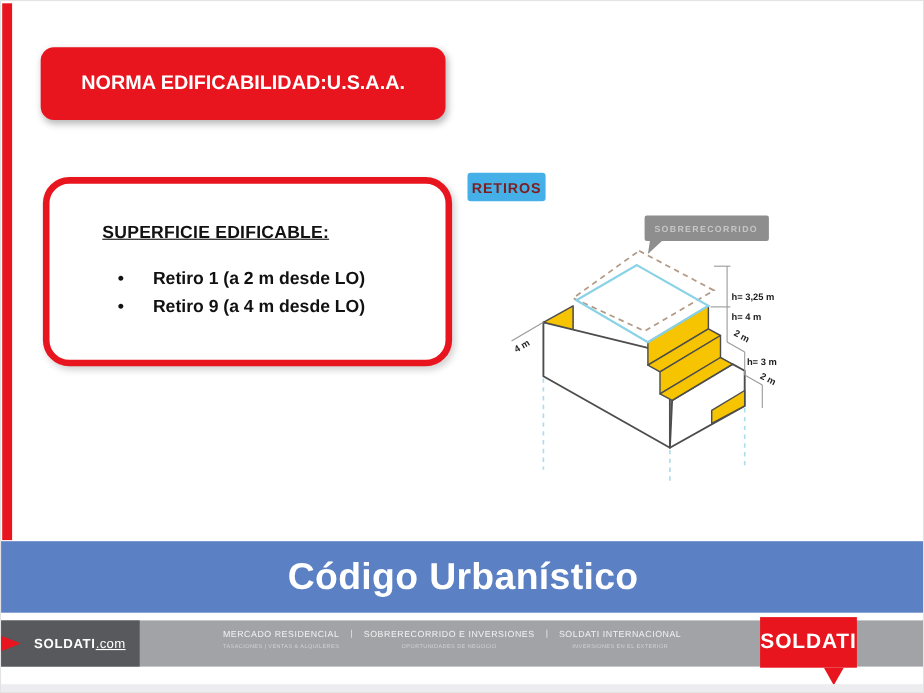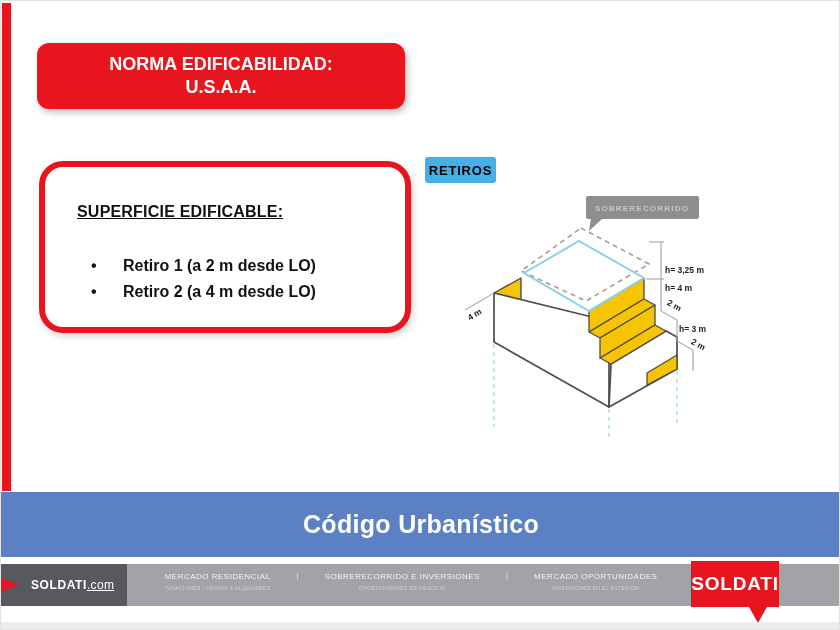--- a/index.html
+++ b/index.html
@@ -4,63 +4,63 @@
 <style>
   html,body{margin:0;padding:0;background:#fff;}
   .slide{
     position:relative;width:840px;height:630px;overflow:hidden;
     background:#fff;box-sizing:border-box;border:1px solid #e3e3e3;
     font-family:"Liberation Sans",sans-serif;
   }
   .left-red-bar{position:absolute;left:1px;top:2px;width:9px;height:488px;background:#e8151e;}
   .title-box{
     position:absolute;left:36px;top:42px;width:368px;height:66px;
-    background:#e8151e;border-radius:12px;display:flex;flex-direction:column;
+    background:#e8151e;border-radius:12px;display:flex;flex-direction:row;
     align-items:center;justify-content:center;color:#fff;font-weight:700;
     font-size:18px;line-height:1.3;text-align:center;
     box-shadow:2px 3px 7px rgba(0,0,0,.28);
   }
   .content-box{
     position:absolute;left:38px;top:160px;width:372px;height:172px;
     background:#fff;border:6px solid #e8151e;border-radius:24px;
-    box-shadow:2px 3px 7px rgba(0,0,0,.18);box-sizing:border-box;
+    box-shadow:2px 3px 7px rgba(0,0,0,.18);box-sizing:border-box;padding-left:16px;
   }
   .content-heading{
     margin:36px 0 0 32px;font-size:16px;font-weight:700;color:#111;
     text-decoration:underline;letter-spacing:.2px;
   }
-  .content-bullets{margin:32px 0 0 46px;padding:0;list-style:none;}
+  .content-bullets{margin:20px 0 0 46px;padding:0;list-style:none;}
   .content-bullets li{
     font-size:16px;font-weight:700;color:#111;line-height:1.65;position:relative;padding-left:32px;
   }
   .content-bullets li::before{content:"•";position:absolute;left:0;top:0;font-size:16px;}
   .retiros-tag{
     position:absolute;left:424px;top:156px;width:71px;height:26px;
-    background:#45b0e8;border-radius:3px;color:#000000;font-weight:700;
+    background:#45b0e8;border-radius:3px;color:#7f1d1d;font-weight:700;
     font-size:13px;letter-spacing:.8px;display:flex;align-items:center;justify-content:center;
   }
   .diagram{position:absolute;left:450px;top:180px;width:310px;height:270px;}
   .banner{
     position:absolute;left:0;top:491px;width:840px;height:65px;background:#5b80c3;
     display:flex;align-items:center;justify-content:center;color:#fff;
-    font-size:25px;font-weight:700;letter-spacing:.3px;
+    font-size:34px;font-weight:700;letter-spacing:.3px;
   }
   .footer-bar{position:absolute;left:0;top:563px;width:840px;height:42px;background:#a1a3a6;}
   .footer-dark{position:absolute;left:0;top:0;width:126px;height:42px;background:#58595c;}
   .footer-arrow{
     position:absolute;left:0;top:14px;width:0;height:0;
     border-top:7px solid transparent;border-bottom:7px solid transparent;border-left:18px solid #e8151e;
   }
   .footer-logo-left{
     position:absolute;left:30px;top:0;height:42px;display:flex;align-items:center;color:#fff;font-size:12px;
   }
   .footer-logo-left .brand{font-weight:700;letter-spacing:.6px;}
   .footer-logo-left .suffix{font-weight:400;text-transform:lowercase;letter-spacing:.3px;text-decoration:underline;}
   .footer-sections{
-    position:absolute;left:140px;top:8px;width:540px;display:flex;justify-content:center;gap:26px;
+    position:absolute;left:140px;top:8px;width:540px;display:flex;justify-content:center;gap:10px;
   }
   .footer-section{display:flex;flex-direction:column;align-items:center;}
   .footer-section .sec-title{font-size:8px;color:#f2f2f3;letter-spacing:.5px;white-space:nowrap;}
   .footer-section .sec-sub{font-size:5px;color:#d2d3d5;letter-spacing:.4px;margin-top:4px;white-space:nowrap;}
   .footer-sep{font-size:8px;color:#e6e6e8;line-height:1;}
   .footer-logo-right{
     position:absolute;left:690px;top:-3px;width:88px;height:46px;background:#e8151e;
     display:flex;align-items:center;justify-content:center;color:#fff;
     font-size:19px;font-weight:700;letter-spacing:.8px;
   }
@@ -82,21 +82,21 @@
 
   <div class="title-box">
     <span>NORMA EDIFICABILIDAD:</span>
     <span>U.S.A.A.</span>
   </div>
 
   <div class="content-box">
     <div class="content-heading">SUPERFICIE EDIFICABLE:</div>
     <ul class="content-bullets">
       <li>Retiro 1 (a 2 m desde LO)</li>
-      <li>Retiro 2 (a 4 m desde LO)</li>
+      <li>Retiro 9 (a 4 m desde LO)</li>
     </ul>
   </div>
 
   <div class="retiros-tag">RETIROS</div>
 
   <div class="diagram">
     <svg width="310" height="270" viewBox="0 0 310 270">
 
       <polygon points="128,60 193,97 138,130 73,92" fill="#ffffff"></polygon>
 
@@ -159,21 +159,21 @@
         <span class="sec-title">MERCADO RESIDENCIAL</span>
         <span class="sec-sub">TASACIONES | VENTAS &amp; ALQUILERES</span>
       </div>
       <span class="footer-sep">|</span>
       <div class="footer-section">
         <span class="sec-title">SOBRERECORRIDO E INVERSIONES</span>
         <span class="sec-sub">OPORTUNIDADES DE NEGOCIO</span>
       </div>
       <span class="footer-sep">|</span>
       <div class="footer-section">
-        <span class="sec-title">MERCADO OPORTUNIDADES</span>
+        <span class="sec-title">SOLDATI INTERNACIONAL</span>
         <span class="sec-sub">INVERSIONES EN EL EXTERIOR</span>
       </div>
     </div>
     <div class="footer-logo-right">SOLDATI</div>
     <div class="footer-logo-tail"></div>
   </div>
 
   <div class="bottom-strip"></div>
 
 </div>

